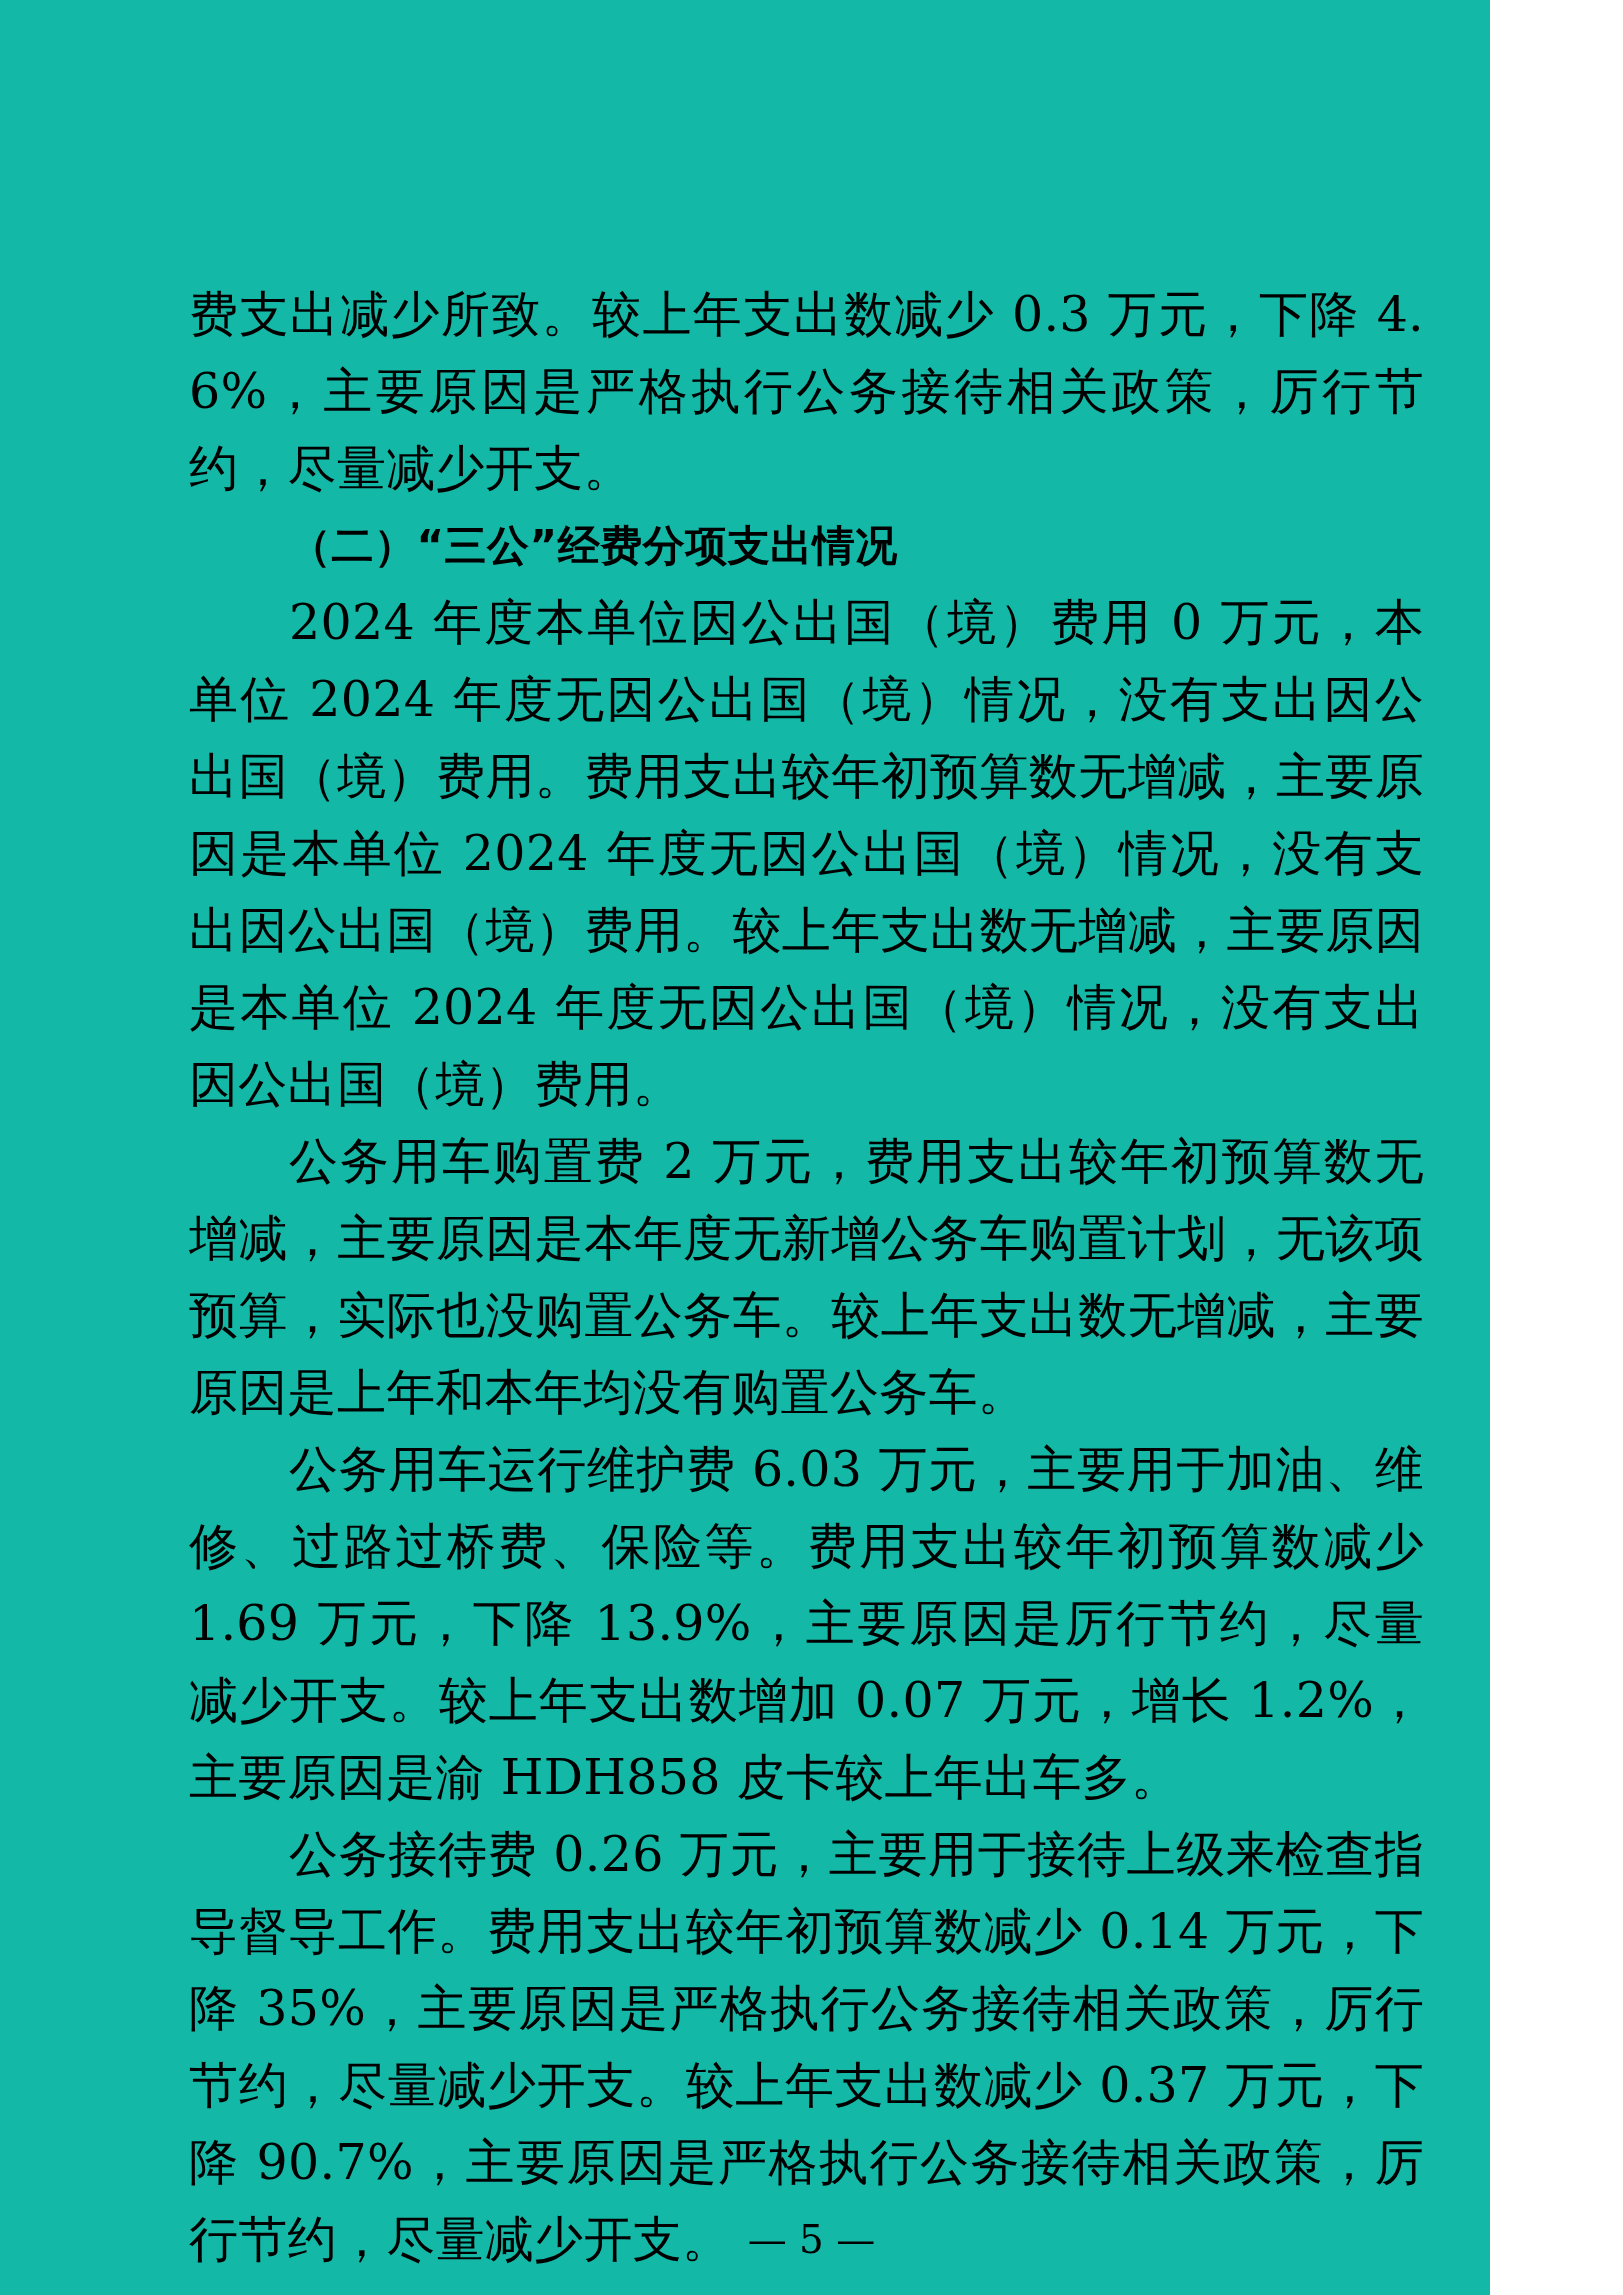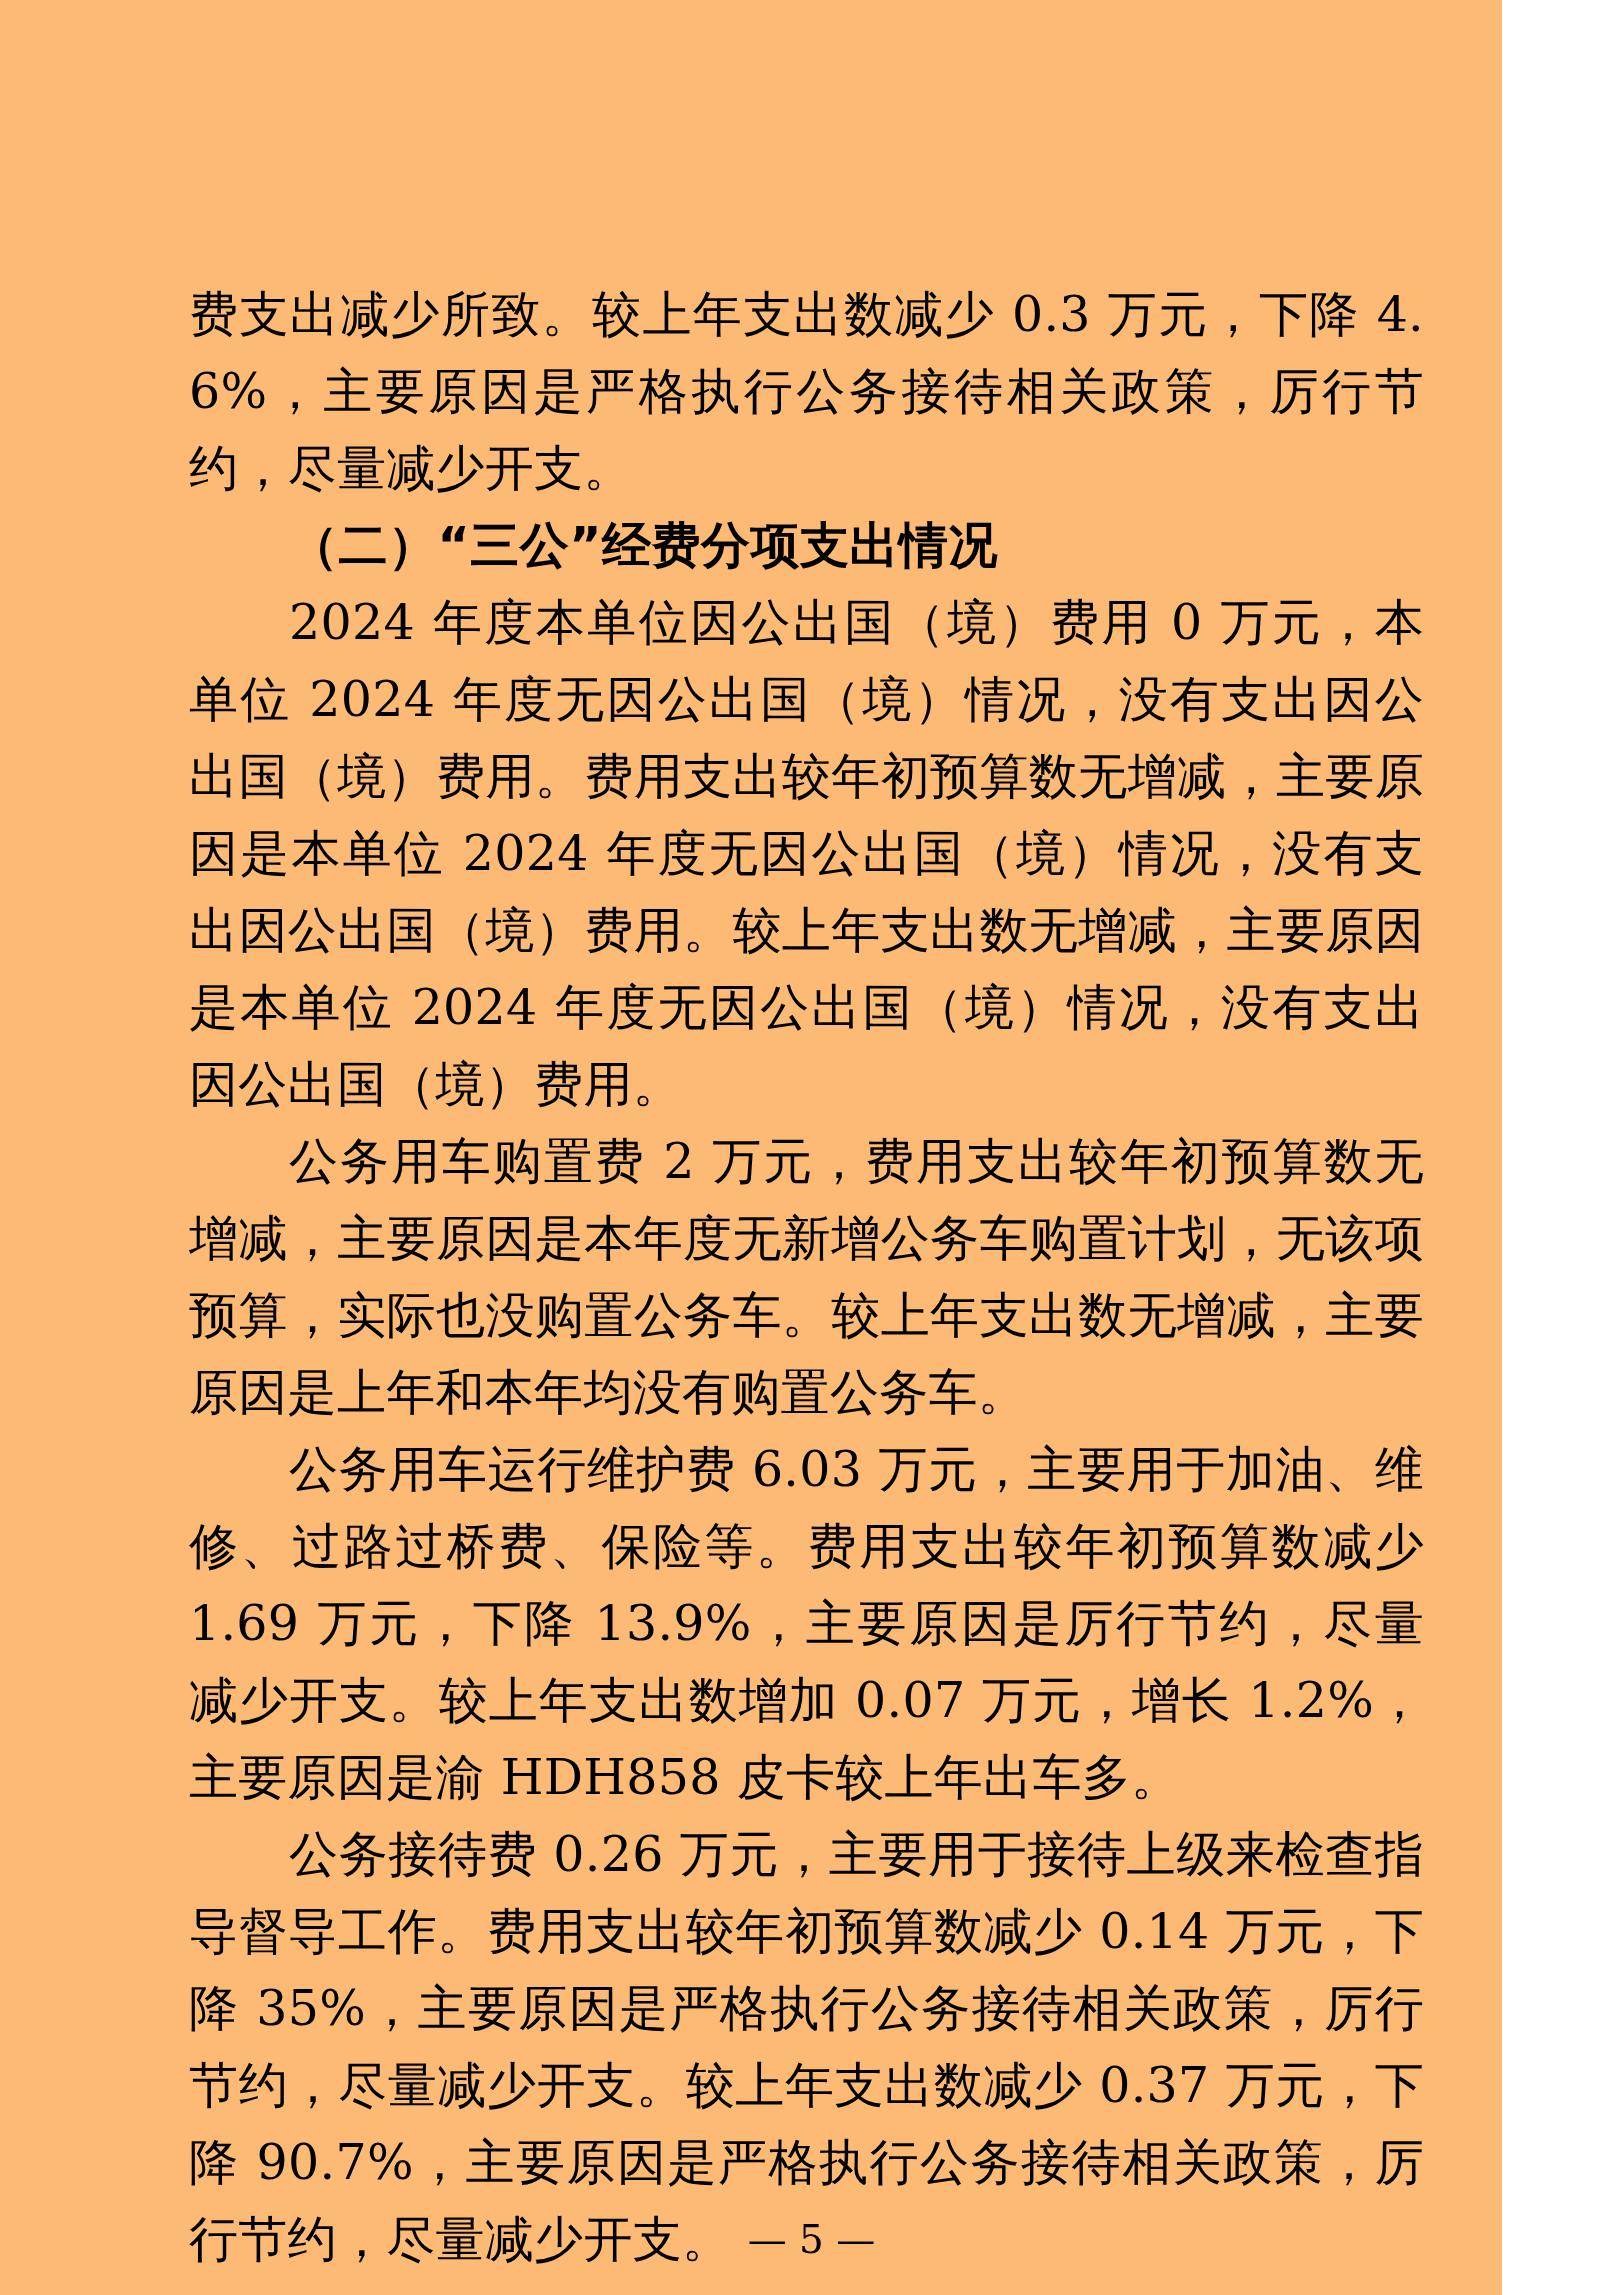--- a/index.html
+++ b/index.html
@@ -14,22 +14,21 @@
     font-family: "DejaVu Serif", "Liberation Serif", serif;
     color: #000000;
     overflow: hidden;
   }
 
   .page {
     position: absolute;
     left: 0; top: 0;
     width: 1490px;
     height: 2295px;
-    background: #fdba74;
-    padding-left: 12px;
+    background: #14b8a6;
   }
 
   .content {
     position: absolute;
     left: 189px;
     top: 276px;
     width: 1235px;
   }
 
   
@@ -45,21 +44,21 @@
     word-break: break-all;
   }
 
   
   .para.continuation {
     text-indent: 0;
   }
 
   
   .heading {
-    font-size: 49px;
+    font-size: 42px;
     line-height: 77px;
     text-indent: 100px;
     font-weight: 700;
     font-family: "DejaVu Sans", "Liberation Sans", sans-serif;
     margin: 0;
     letter-spacing: 0.5px;
   }
 
   .page-footer {
     position: absolute;

